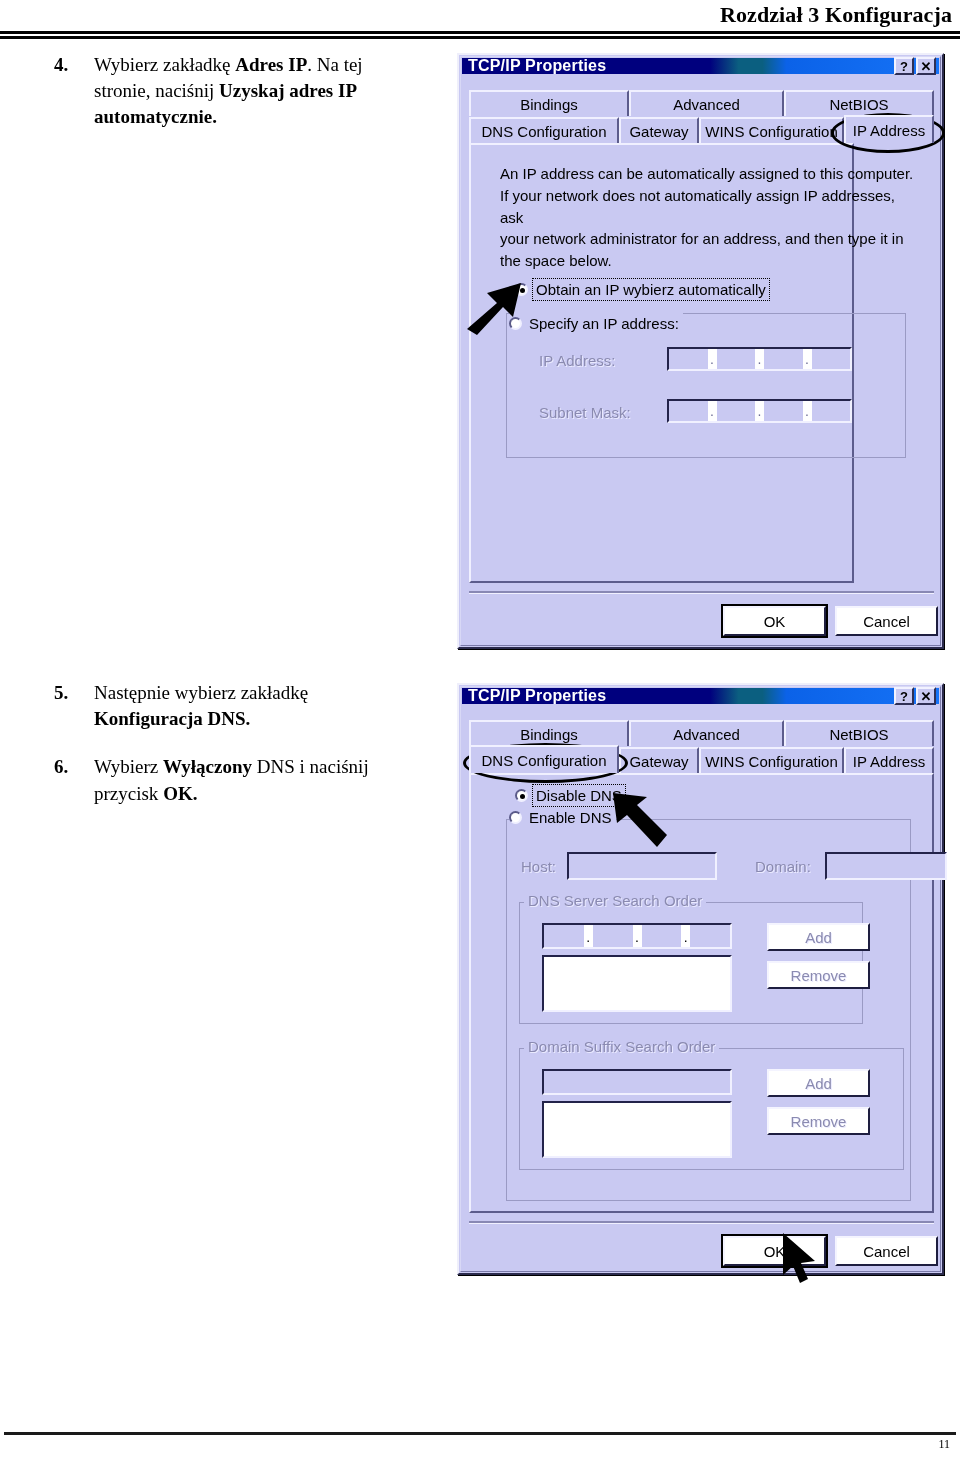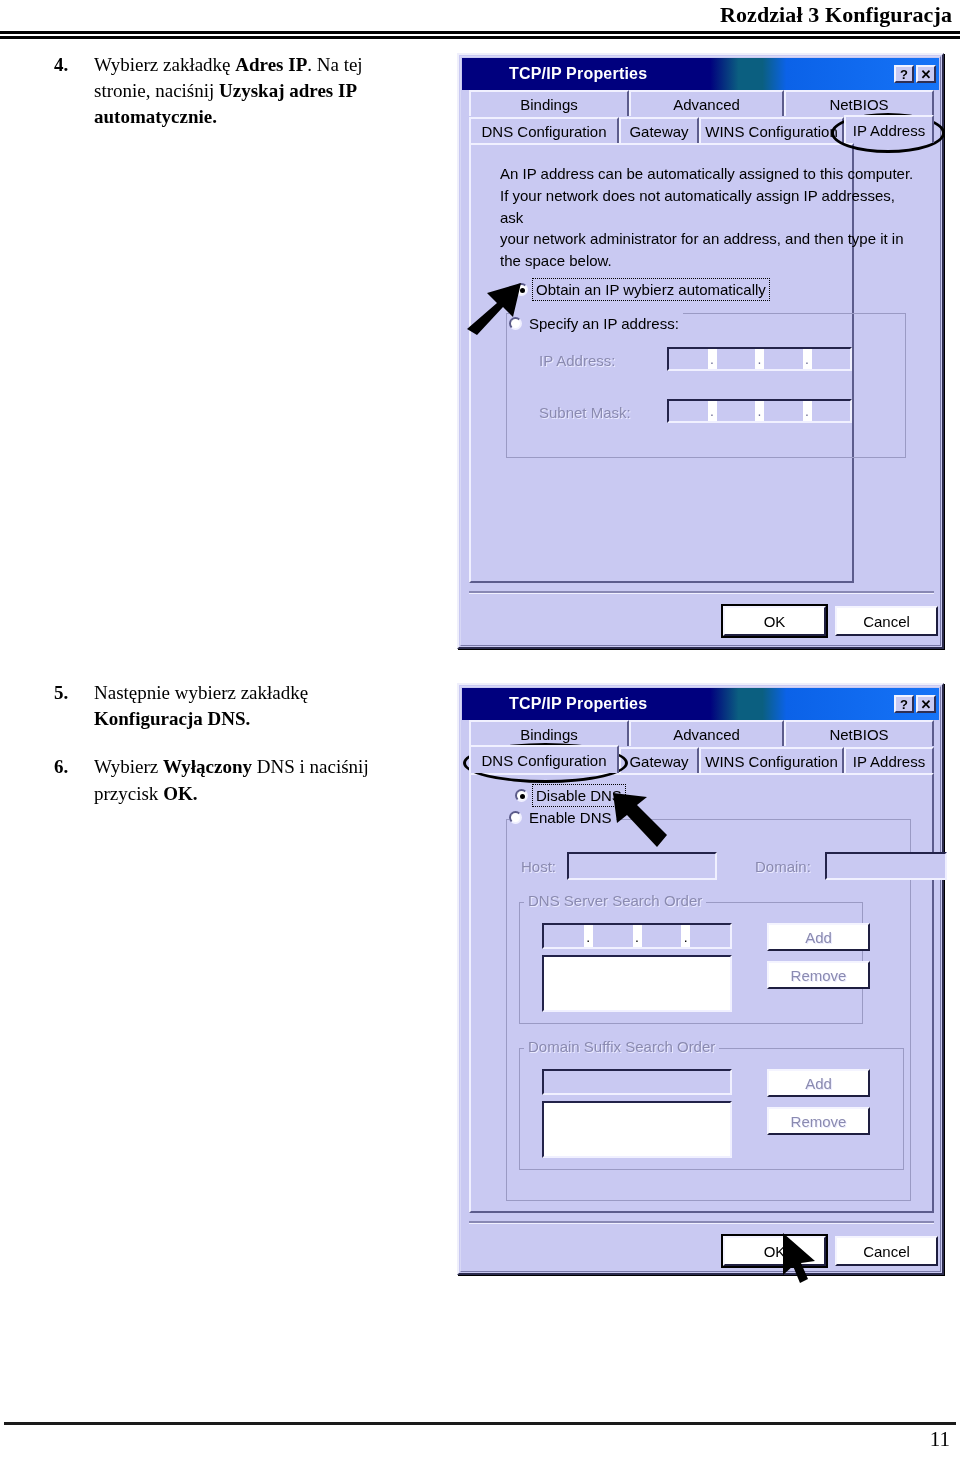--- a/index.html
+++ b/index.html
@@ -22,21 +22,21 @@
     padding-top:2px;
   }
   .hdr-rule{margin-top:3px;}
   .hdr-rule .r1{height:3px;background:#000;}
   .hdr-rule .r2{height:2px;background:#fff;}
   .hdr-rule .r3{height:3px;background:#000;}
 
   
   .ftr{position:absolute;left:0;bottom:8px;width:960px;}
   .ftr-rule{height:3px;background:#1a1a1a;margin:0 4px 2px 4px;}
-  .ftr-num{text-align:right;padding-right:10px;font-size:21px;font-family:"Liberation Serif",serif;}
+  .ftr-num{text-align:right;padding-right:10px;font-size:12px;font-family:"Liberation Serif",serif;}
 
   
   .steps{position:absolute;}
   .step{display:flex;margin-bottom:14px;}
   .step-num{
     width:40px;flex:0 0 40px;text-align:left;padding-left:12px;
     font-weight:bold;font-size:19px;line-height:1.38;
   }
   .step-body{font-size:19px;line-height:1.38;width:300px;}
   .step-body b{font-weight:bold;}
@@ -55,23 +55,23 @@
   }
   .dlg-inner{
     position:absolute;inset:1px;
     border-top:1px solid #d8d8f6;
     border-left:1px solid #d8d8f6;
     border-right:1px solid #7a7aa8;
     border-bottom:1px solid #7a7aa8;
     box-sizing:border-box;
   }
   .titlebar{
-    position:absolute;left:3px;right:3px;top:3px;height:32px;
+    position:absolute;left:3px;right:3px;top:3px;height:16px;
     background:linear-gradient(to right,#00007e 0%,#00007e 52%,#0b5f80 58%,#0b5f80 63%,#0b62e8 68%,#1673f7 100%);
-    display:flex;align-items:center;padding-left:41px;
+    display:flex;align-items:center;
   }
   .title-text{
     color:#fff;font-weight:bold;font-size:16px;
     padding-left:6px;letter-spacing:.2px;font-family:"Liberation Sans",sans-serif;
     white-space:nowrap;
   }
   .title-btns{margin-left:auto;display:flex;gap:2px;padding-right:3px;}
   .tbtn{
     width:20px;height:18px;background:#c9c9f2;
     border-top:2px solid #f2f2ff;border-left:2px solid #f2f2ff;

